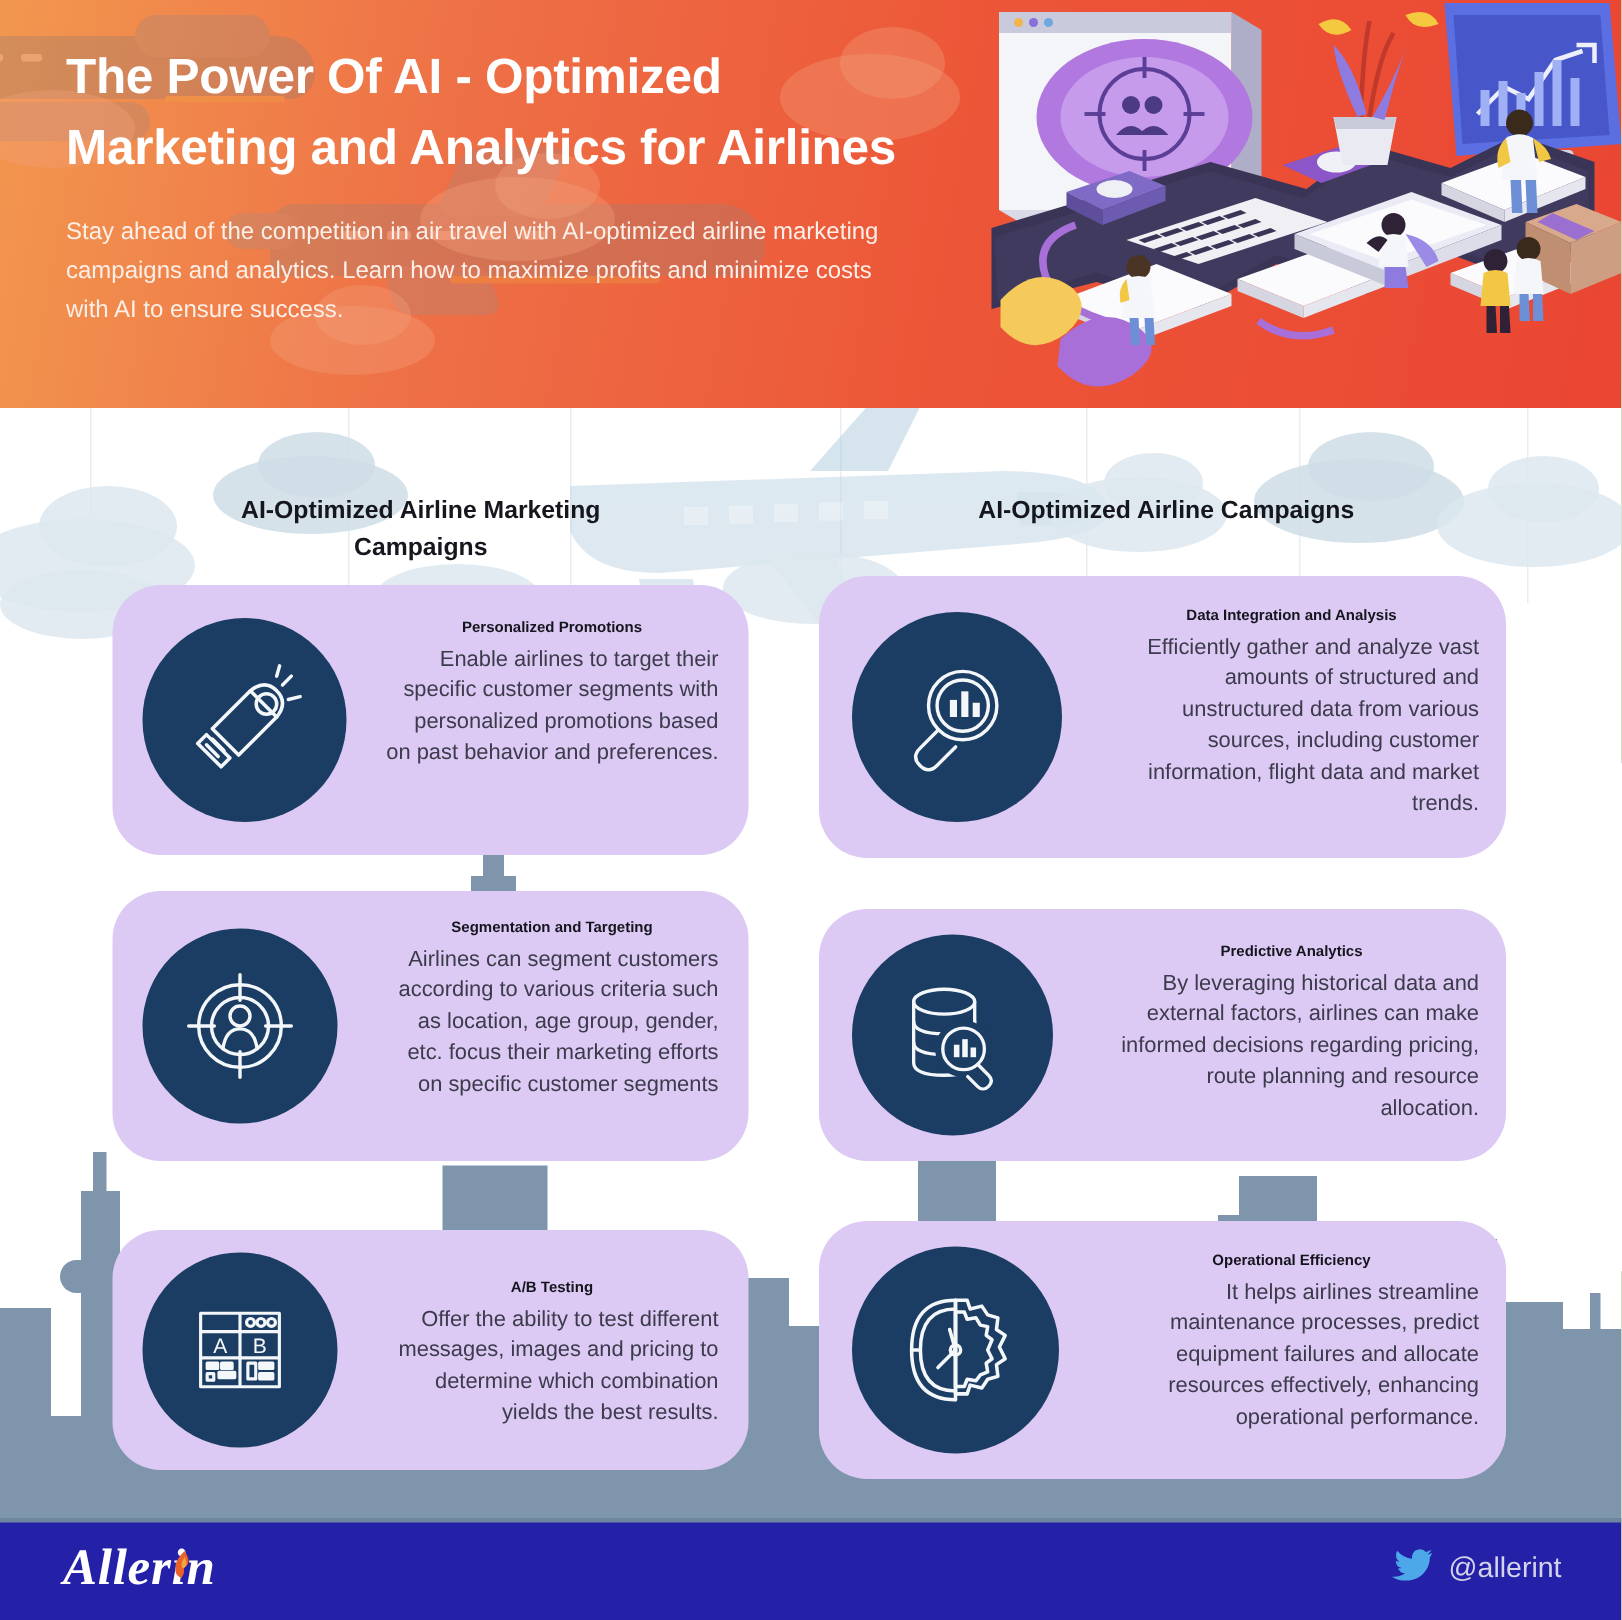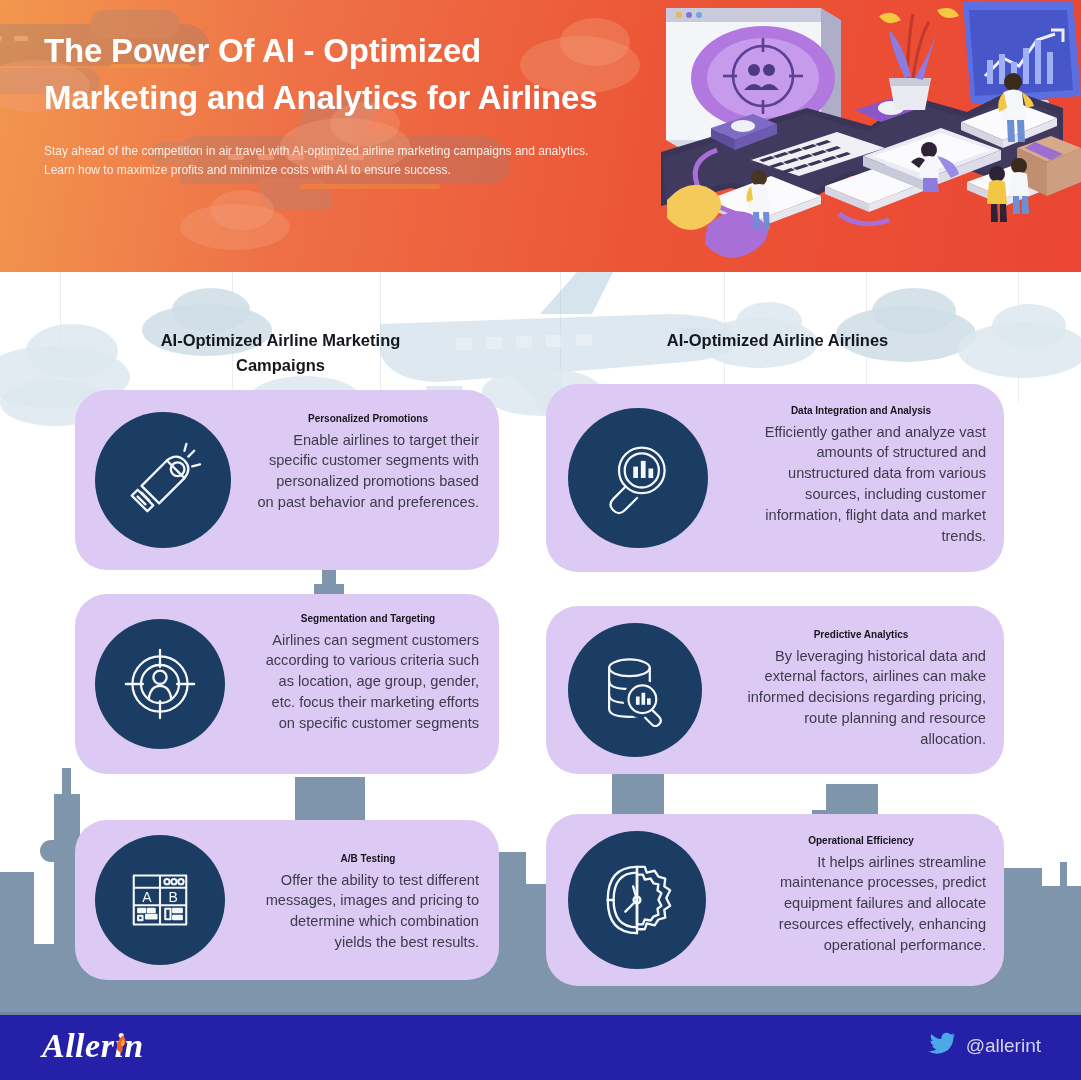--- a/index.html
+++ b/index.html
@@ -34,21 +34,21 @@
     position:absolute; background:#F3A07A; opacity:.35; border-radius:50%;
   }
 
   .hdr-text { position:absolute; left:44px; top:28px; width:560px; z-index:5; }
   .hdr-title {
     font-size:33px; font-weight:bold; color:#ffffff;
     line-height:1.42; letter-spacing:-.2px;
   }
   .hdr-sub {
     margin-top:20px;
-    font-size:12px; color:#FCEFE8; line-height:1.62;
+    font-size:16px; color:#FCEFE8; line-height:1.62;
   }
 
   
   .illus { position:absolute; right:0; top:0; width:470px; height:272px; z-index:4; }
 
   
   .sky {
     position:absolute; left:0; top:272px;
     width:1081px; height:740px;
     background:#ffffff; overflow:hidden;
@@ -416,21 +416,21 @@
       <div class="bld" style="left:944px;bottom:68px;width:54px;height:118px;"></div>
       <div class="bld" style="left:998px;bottom:68px;width:44px;height:76px;"></div>
       <div class="bld" style="left:1040px;bottom:68px;width:42px;height:58px;"></div>
       <div class="bld" style="left:1060px;bottom:124px;width:7px;height:26px;"></div>
     </div>
   </div>
 
   <div class="content">
 
     <div class="col-head left">AI-Optimized Airline Marketing Campaigns</div>
-    <div class="col-head right">AI-Optimized Airline Airlines</div>
+    <div class="col-head right">AI-Optimized Airline Campaigns</div>
 
     <div class="connector" style="left:322px;top:290px;width:14px;height:30px;"></div>
     <div class="connector" style="left:314px;top:312px;width:30px;height:12px;"></div>
     <div class="connector" style="left:295px;top:505px;width:70px;height:46px;"></div>
     <div class="connector" style="left:612px;top:500px;width:52px;height:56px;"></div>
     <div class="connector" style="left:826px;top:512px;width:52px;height:44px;"></div>
 
     <div class="card L" style="top:118px;height:180px;">
       <div class="circle" style="width:136px;height:136px;top:22px;">
         <svg viewBox="0 0 80 80" width="78" height="78" fill="none" stroke="#F4F7FA" stroke-width="2.4" stroke-linecap="round" stroke-linejoin="round">

